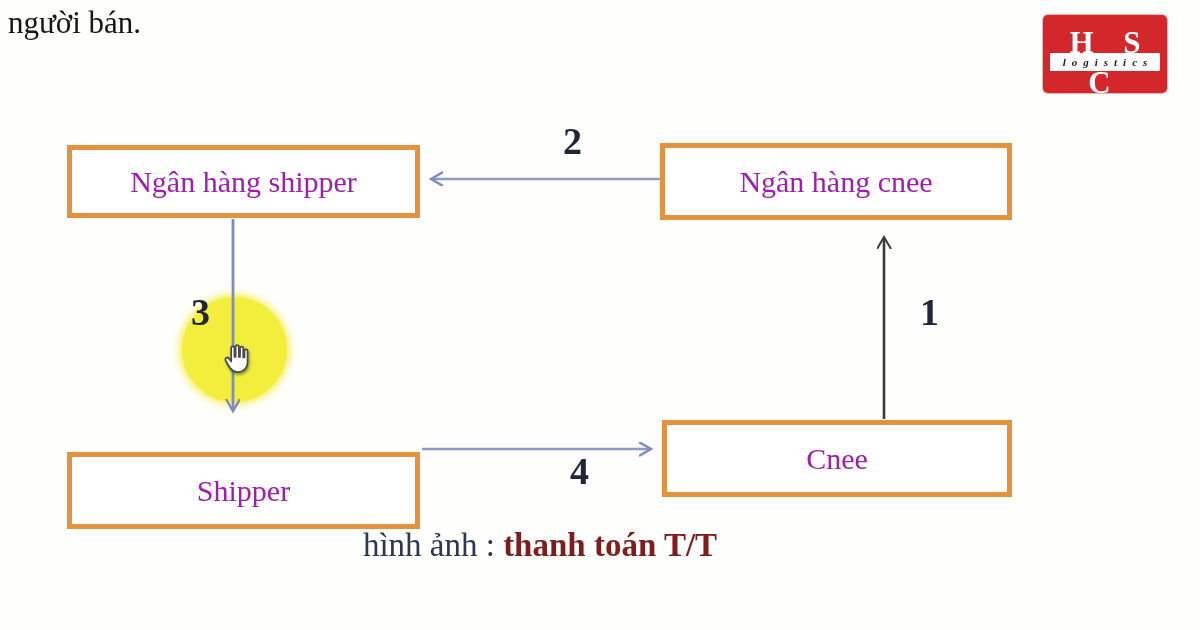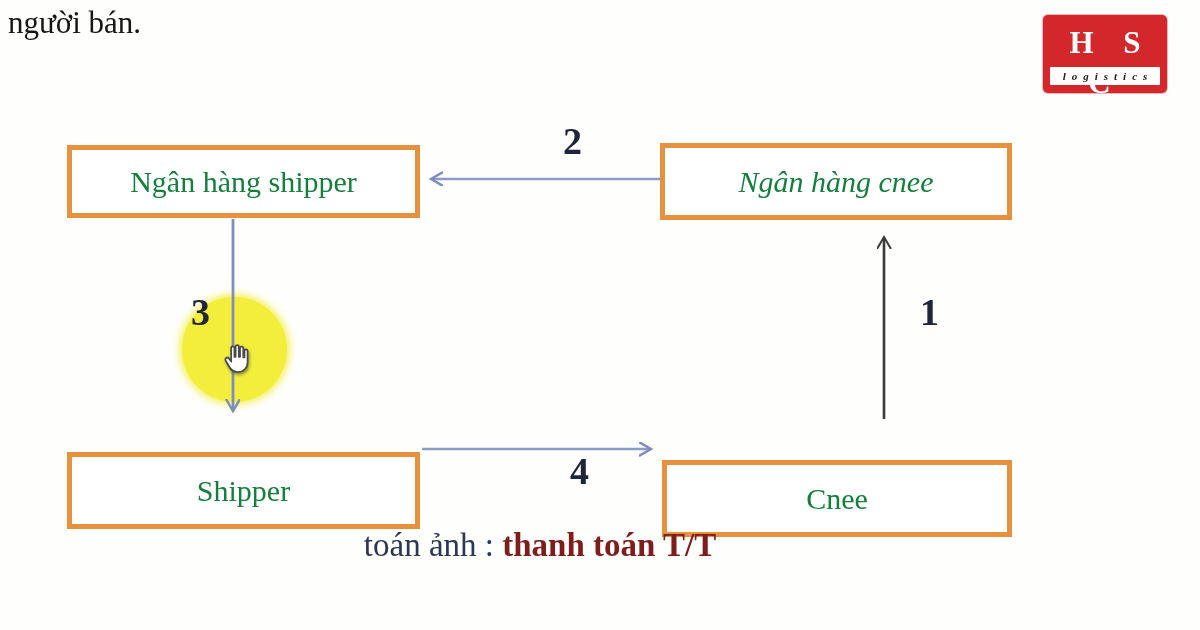--- a/index.html
+++ b/index.html
@@ -16,37 +16,37 @@
   .logo{
     position:absolute;left:1043px;top:15px;width:124px;height:78px;
     background:#d4272b;border-radius:5px;box-shadow:0 0 0 1px #e9b7b4;
   }
   .logo-letters{
     position:absolute;left:0;right:0;top:8px;text-align:center;
     color:#ffffff;font-weight:bold;font-size:31px;letter-spacing:11px;
     text-indent:11px;line-height:40px;
   }
   .logo-strip{
-    position:absolute;left:7px;right:7px;bottom:8px;height:18px;
+    position:absolute;left:7px;right:7px;bottom:22px;height:18px;
     background:#ffffff;border-radius:1px;
   }
   .logo-strip span{
     display:block;text-align:center;font-style:italic;font-weight:bold;
     font-size:11px;line-height:18px;letter-spacing:6px;text-indent:6px;color:#1b1b1b;
   }
   
   .node{
     position:absolute;background:#ffffff;border:5px solid #e6913e;
     display:flex;align-items:center;justify-content:center;
-    font-size:30px;color:#15803d;box-sizing:border-box;
+    font-size:30px;color:#a21caf;box-sizing:border-box;
   }
   .node.bank-shipper{left:67px;top:145px;width:353px;height:73px;}
-  .node.bank-cnee{left:660px;top:143px;width:352px;height:77px;font-style:italic;}
+  .node.bank-cnee{left:660px;top:143px;width:352px;height:77px;}
   .node.shipper{left:67px;top:420px;width:353px;height:77px;margin-top:32px;}
-  .node.cnee{left:662px;top:420px;width:350px;height:77px;margin-top:40px;}
+  .node.cnee{left:662px;top:420px;width:350px;height:77px;}
   .highlight-circle{
     position:absolute;left:182px;top:297px;width:105px;height:105px;
     border-radius:50%;background:#f2ee3b;box-shadow:0 0 8px 2px #f2ee3b;
   }
   svg.wires{position:absolute;left:0;top:0;}
   .step-num{
     position:absolute;font-weight:bold;font-size:38px;color:#20263a;line-height:1;
   }
   .step-num.n1{left:920px;top:293px;}
   .step-num.n2{left:563px;top:122px;}
@@ -119,16 +119,16 @@
   <div class="step-num n1">1</div>
   <div class="step-num n2">2</div>
   <div class="step-num n3">3</div>
   <div class="step-num n4">4</div>
 
   <svg class="cursor" viewBox="0 0 24 24">
     <path d="M9.6 12.6 V5.1 c0-.62.47-1.05 1.02-1.05 s1.02.43 1.02 1.05 V10.6 h.75 V4.3 c0-.62.47-1.05 1.02-1.05 s1.02.43 1.02 1.05 V10.6 h.75 V5.2 c0-.62.47-1.05 1.02-1.05 s1.02.43 1.02 1.05 V10.9 h.75 V6.9 c0-.58.43-1 .98-1 s1 .44 1 1 v7.3 c0 3.35-2.7 6.05-6.05 6.05 -2.65 0-4.45-1.35-5.65-3.5 l-2.2-3.85 c-.3-.55-.15-1.2.35-1.55 .52-.37 1.3-.25 1.7.25 l1.5 1.95 z" fill="#ffffff" stroke="#4a4a4a" stroke-width="1.1" stroke-linejoin="round"></path>
   </svg>
 
   <div class="caption">
-    <span>toán ảnh</span><span> : </span><span class="bold">thanh toán T/T</span>
+    <span>hình ảnh</span><span> : </span><span class="bold">thanh toán T/T</span>
   </div>
 
 </div>
 
 </body></html>

